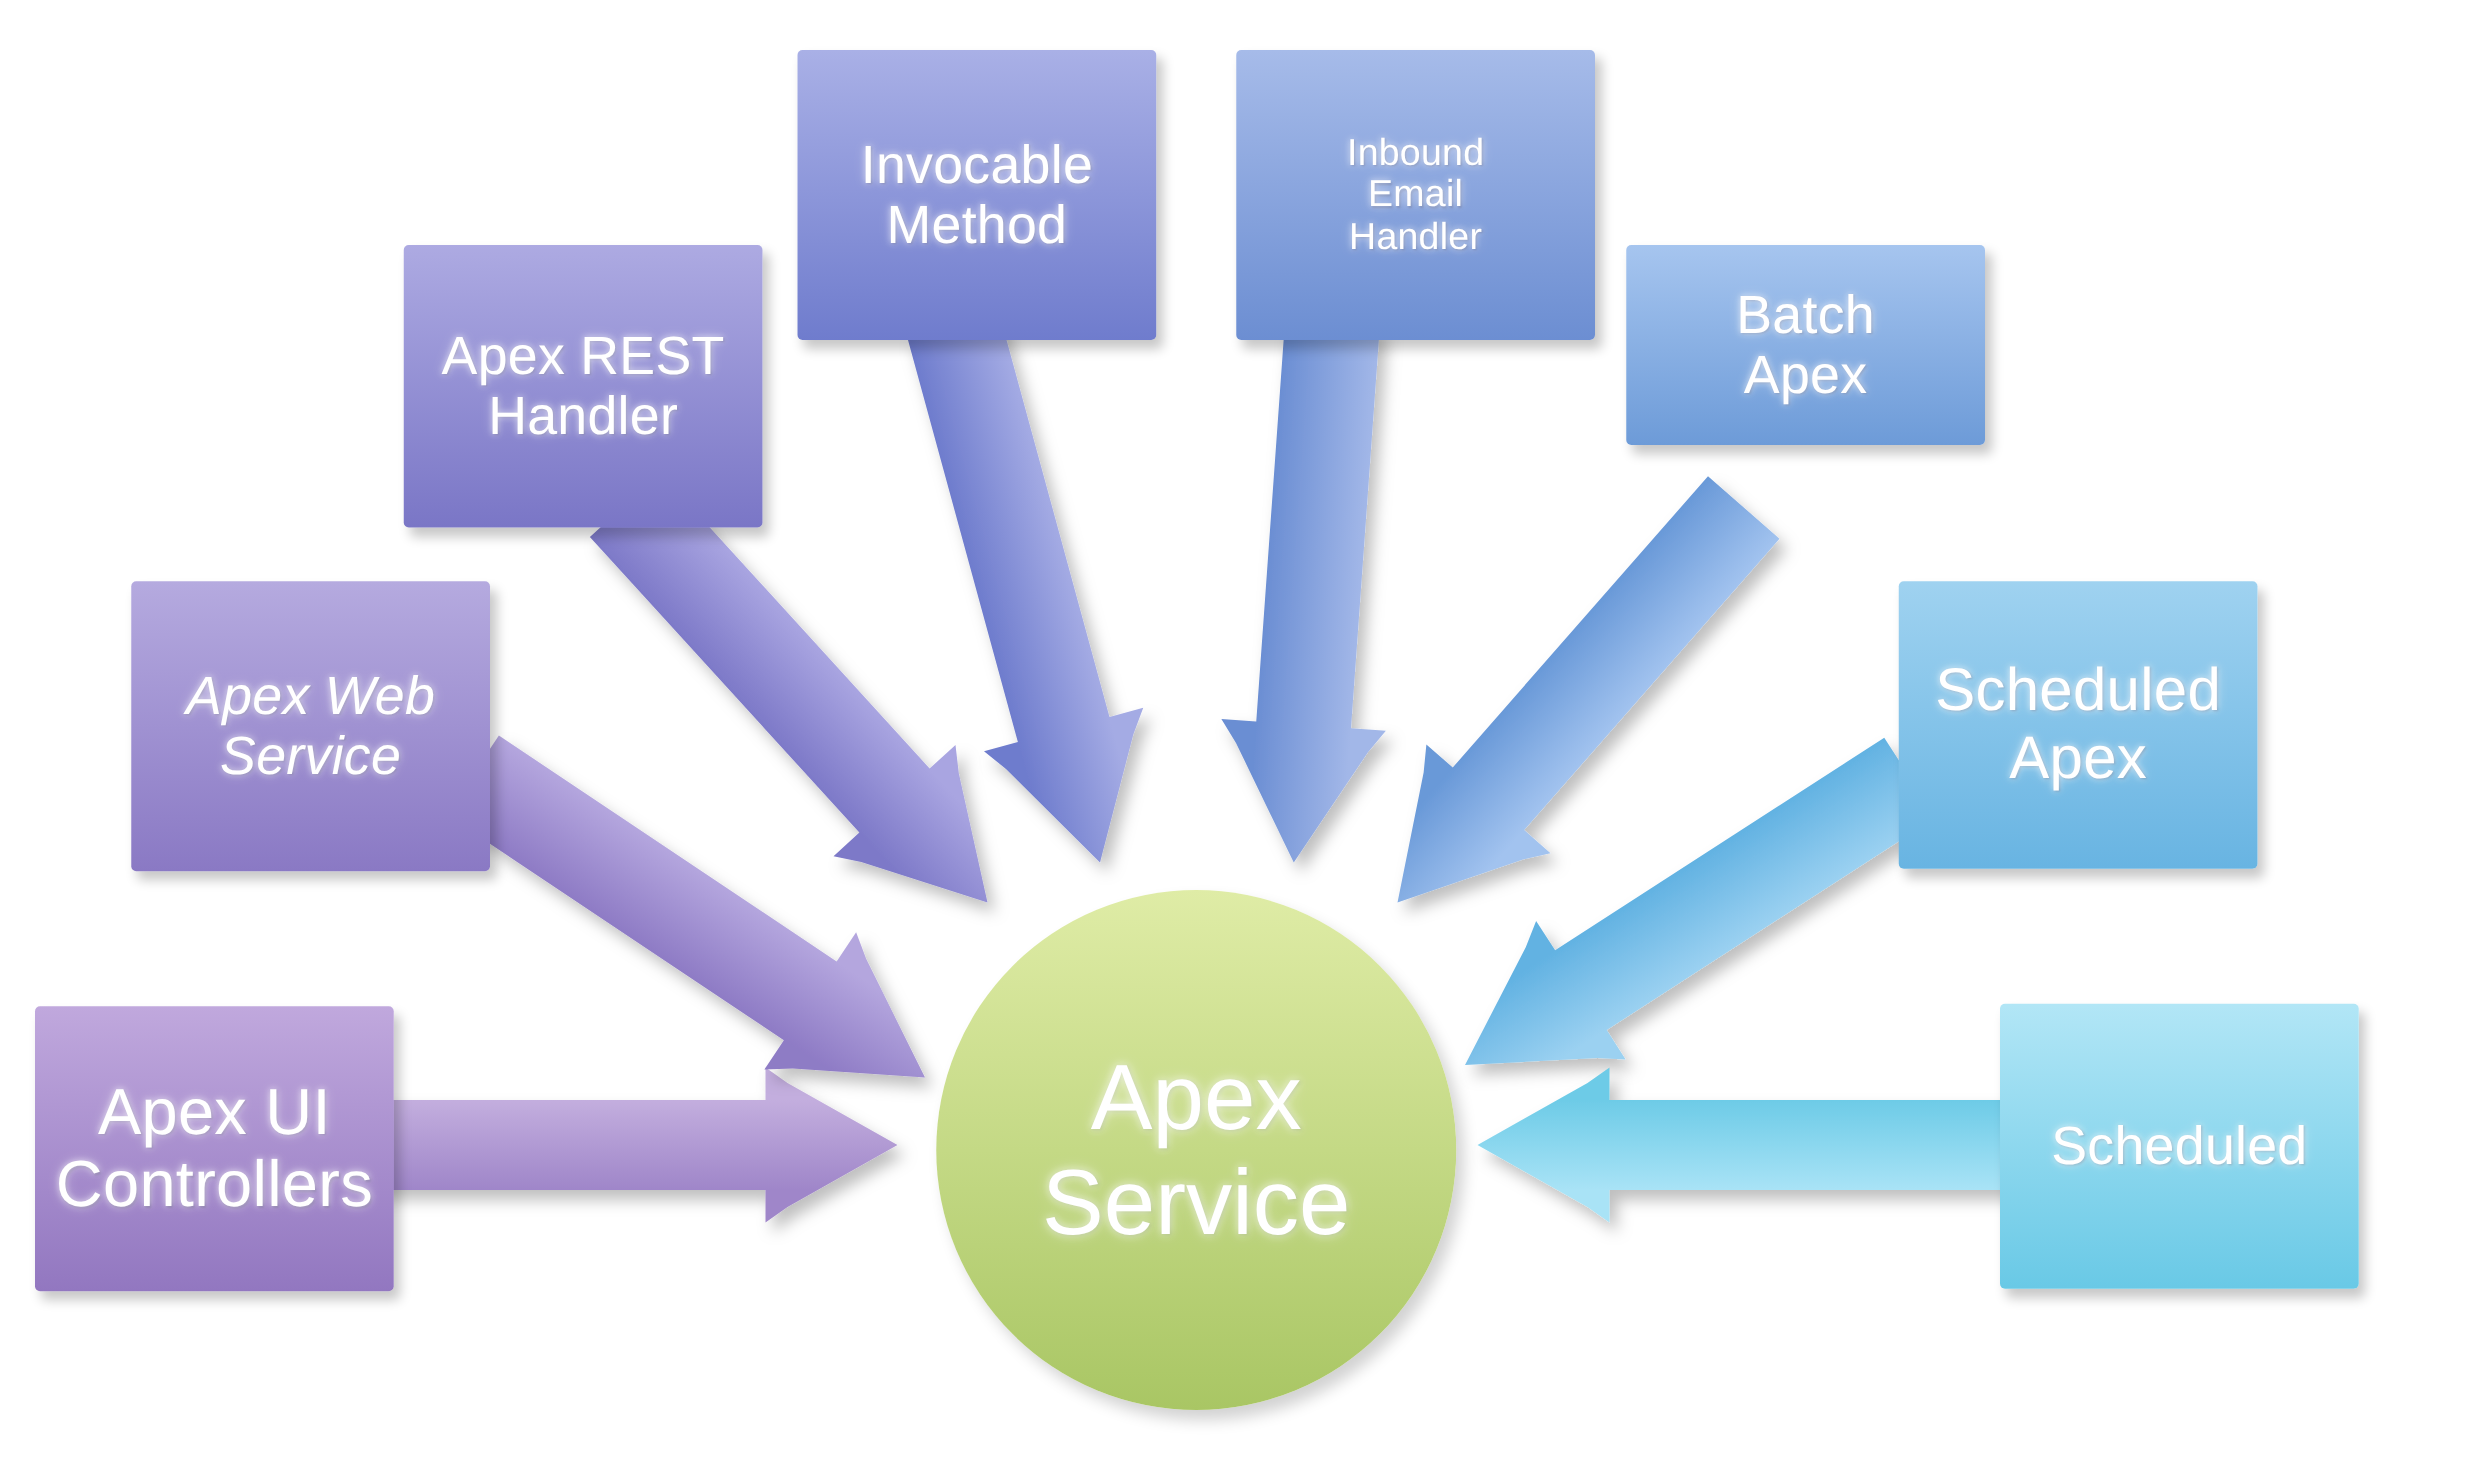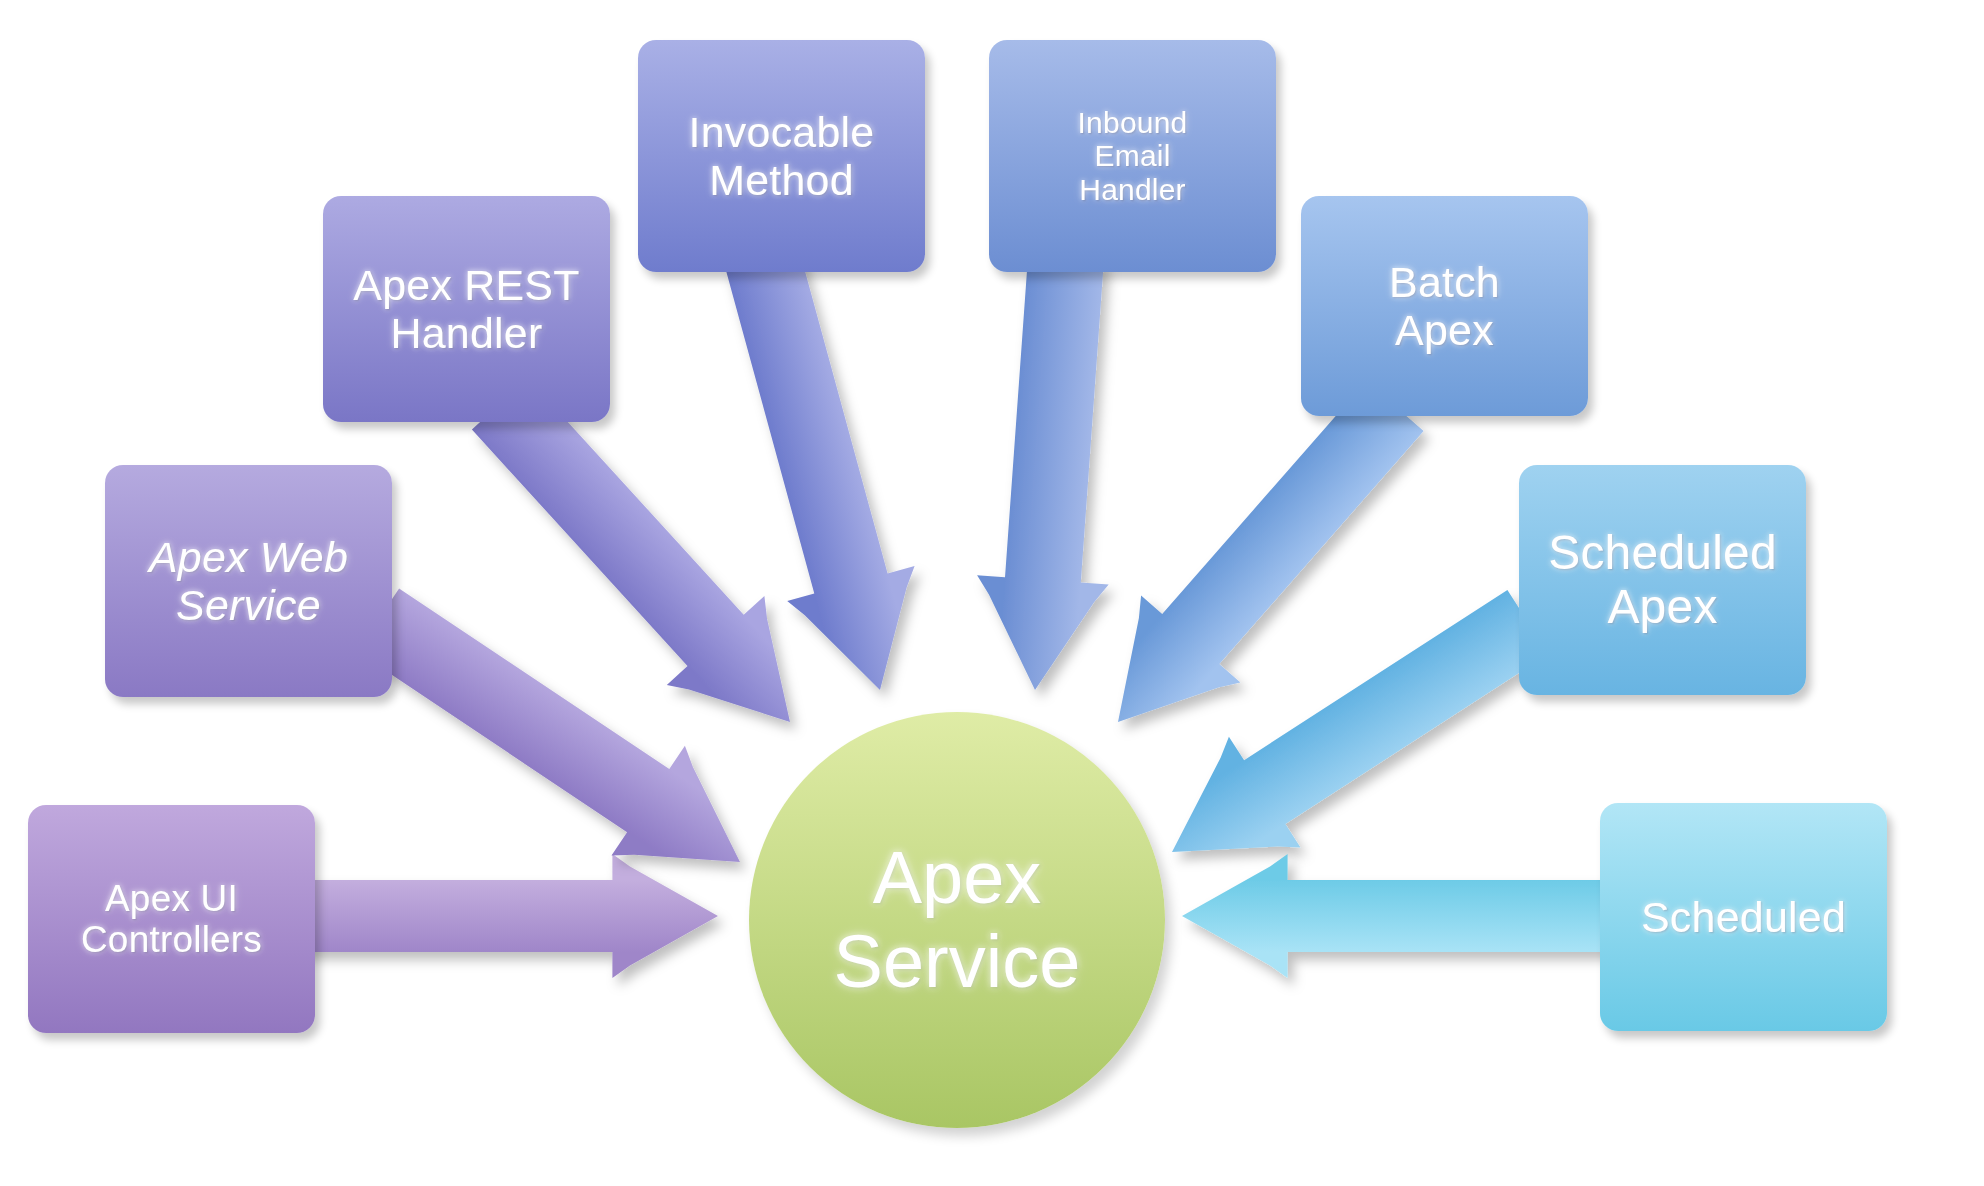--- a/index.html
+++ b/index.html
@@ -25,21 +25,21 @@
     left: 0; top: 0;
     width: 1984px;
     height: 1186px;
     z-index: 1;
   }
 
   
   .node-box {
     position: absolute;
     z-index: 3;
-    border-radius: 18px;
+    border-radius: 4px;
     box-shadow: 5px 7px 9px rgba(0,0,0,0.22);
     display: flex;
     align-items: center;
     justify-content: center;
     text-align: center;
     box-sizing: border-box;
     padding: 4px 10px;
   }
   .node-label {
     color: #ffffff;
@@ -121,41 +121,41 @@
         <polygon points="798.7,248.0 887.6,573.5 914.6,566.1 906.7,587.3 880.0,690.0 804.8,615.2 787.2,600.9 814.3,593.5 725.3,268.0" fill="url(#ag3)" filter="url(#arrow-shadow)"></polygon>
         <polygon points="1103.9,260.7 1080.8,582.6 1108.7,584.6 1094.2,602.0 1035.0,690.0 988.9,594.5 977.1,575.2 1005.0,577.2 1028.1,255.3" fill="url(#ag4)" filter="url(#arrow-shadow)"></polygon>
         <polygon points="1423.6,431.0 1219.3,664.0 1240.4,682.5 1218.3,687.6 1118.0,722.0 1138.9,618.0 1141.1,595.5 1162.2,613.9 1366.4,381.0" fill="url(#ag5)" filter="url(#arrow-shadow)"></polygon>
         <polygon points="1548.6,653.9 1285.4,824.0 1300.5,847.5 1277.9,846.4 1172.0,852.0 1220.6,757.7 1228.9,736.7 1244.1,760.2 1507.4,590.1" fill="url(#ag6)" filter="url(#arrow-shadow)"></polygon>
         <polygon points="1615.0,952.0 1287.6,952.0 1287.6,978.0 1270.0,965.6 1182.0,916.0 1270.0,866.4 1287.6,854.0 1287.6,880.0 1615.0,880.0" fill="url(#ag7)" filter="url(#arrow-shadow)"></polygon>
       </g>
   </svg>
 
   <div id="nodes-layer">
       <div class="node-box" style="left: 28px; top: 805px; width: 287px; height: 228px; background: linear-gradient(rgb(192, 168, 221) 0%, rgb(146, 119, 192) 100%);">
-        <span class="node-label" style="font-size: 37px;">Apex UI
+        <span class="node-label" style="font-size: 52px;">Apex UI
 Controllers</span>
       </div>
       <div class="node-box" style="left: 105px; top: 465px; width: 287px; height: 232px; background: linear-gradient(rgb(181, 170, 223) 0%, rgb(138, 121, 196) 100%); font-style: italic;">
         <span class="node-label" style="font-size: 43px;">Apex Web
 Service</span>
       </div>
       <div class="node-box" style="left: 323px; top: 196px; width: 287px; height: 226px; background: linear-gradient(rgb(173, 170, 226) 0%, rgb(122, 118, 198) 100%);">
         <span class="node-label" style="font-size: 43px;">Apex REST
 Handler</span>
       </div>
       <div class="node-box" style="left: 638px; top: 40px; width: 287px; height: 232px; background: linear-gradient(rgb(169, 176, 230) 0%, rgb(111, 124, 205) 100%);">
         <span class="node-label" style="font-size: 43px;">Invocable
 Method</span>
       </div>
       <div class="node-box" style="left: 989px; top: 40px; width: 287px; height: 232px; background: linear-gradient(rgb(166, 187, 233) 0%, rgb(108, 142, 210) 100%);">
         <span class="node-label" style="font-size: 30px;">Inbound
 Email
 Handler</span>
       </div>
-      <div class="node-box" style="left: 1301px; top: 196px; width: 287px; height: 220px; background: linear-gradient(rgb(166, 197, 239) 0%, rgb(109, 155, 216) 100%);">
+      <div class="node-box" style="left: 1301px; top: 196px; width: 287px; height: 160px; background: linear-gradient(rgb(166, 197, 239) 0%, rgb(109, 155, 216) 100%);">
         <span class="node-label" style="font-size: 43px;">Batch
 Apex</span>
       </div>
       <div class="node-box" style="left: 1519px; top: 465px; width: 287px; height: 230px; background: linear-gradient(rgb(159, 210, 240) 0%, rgb(104, 180, 226) 100%);">
         <span class="node-label" style="font-size: 48px;">Scheduled
 Apex</span>
       </div>
       <div class="node-box" style="left: 1600px; top: 803px; width: 287px; height: 228px; background: linear-gradient(rgb(178, 230, 246) 0%, rgb(105, 201, 230) 100%);">
         <span class="node-label" style="font-size: 43px;">Scheduled</span>
       </div>

